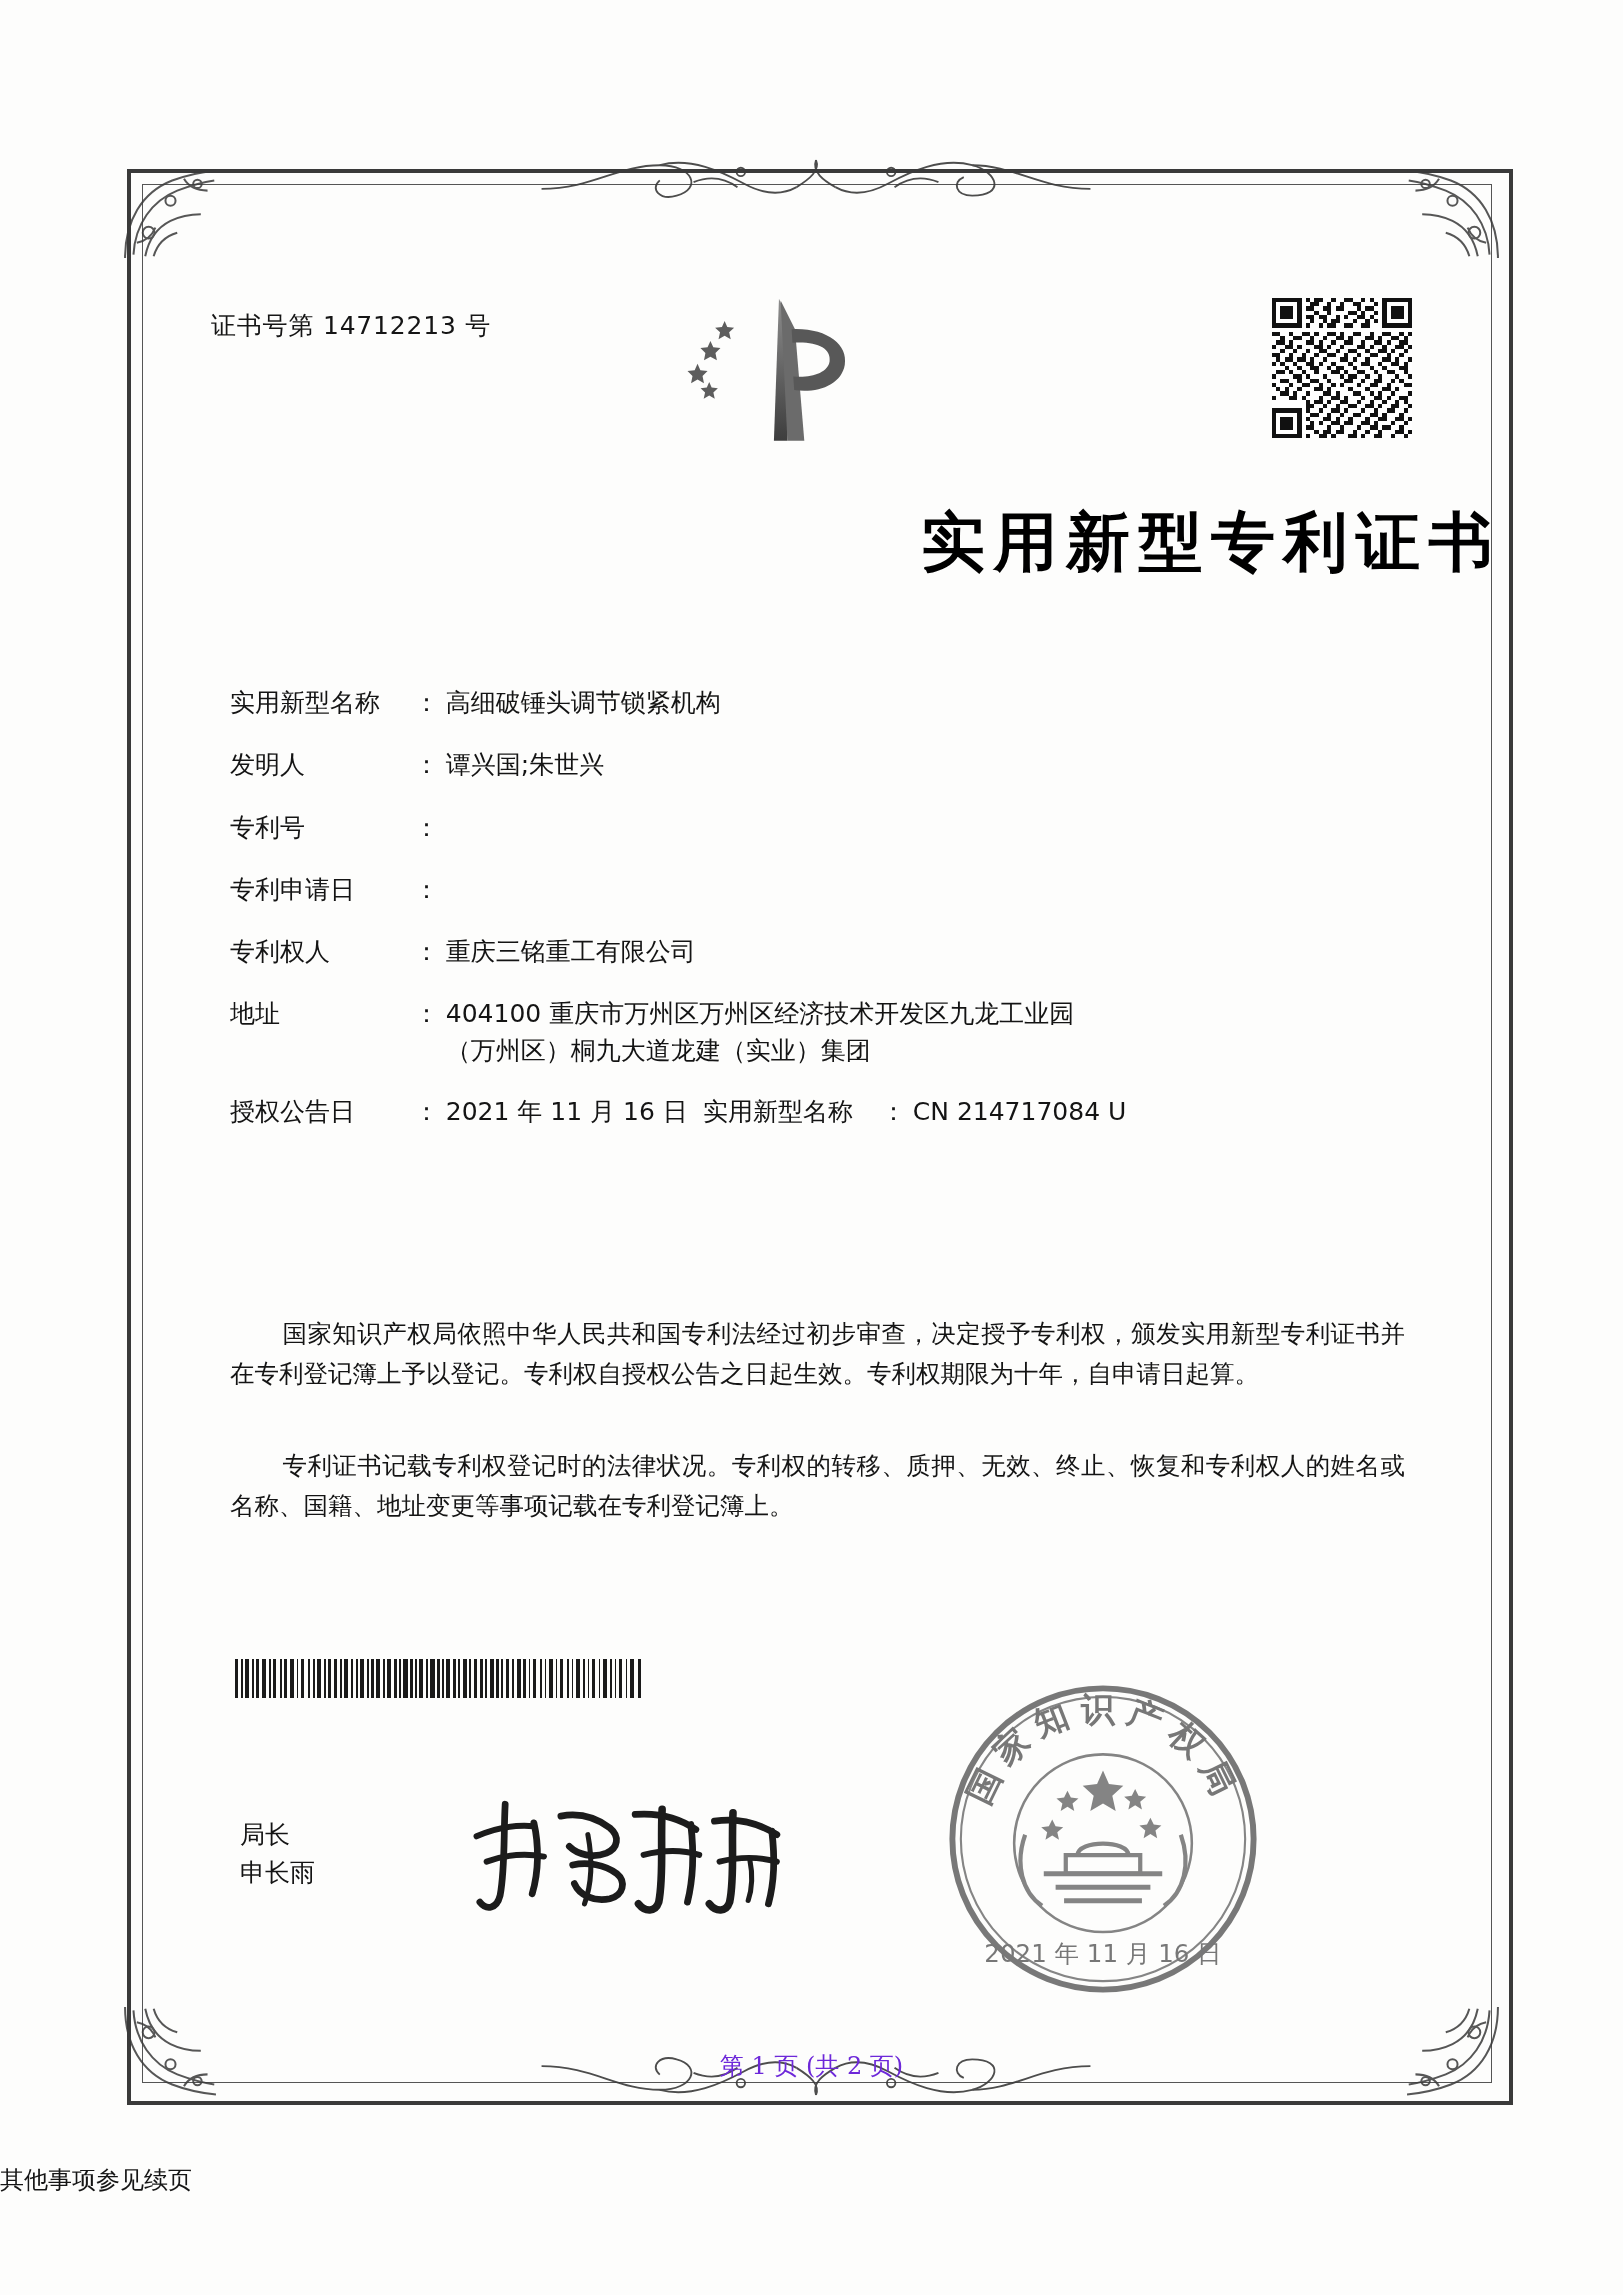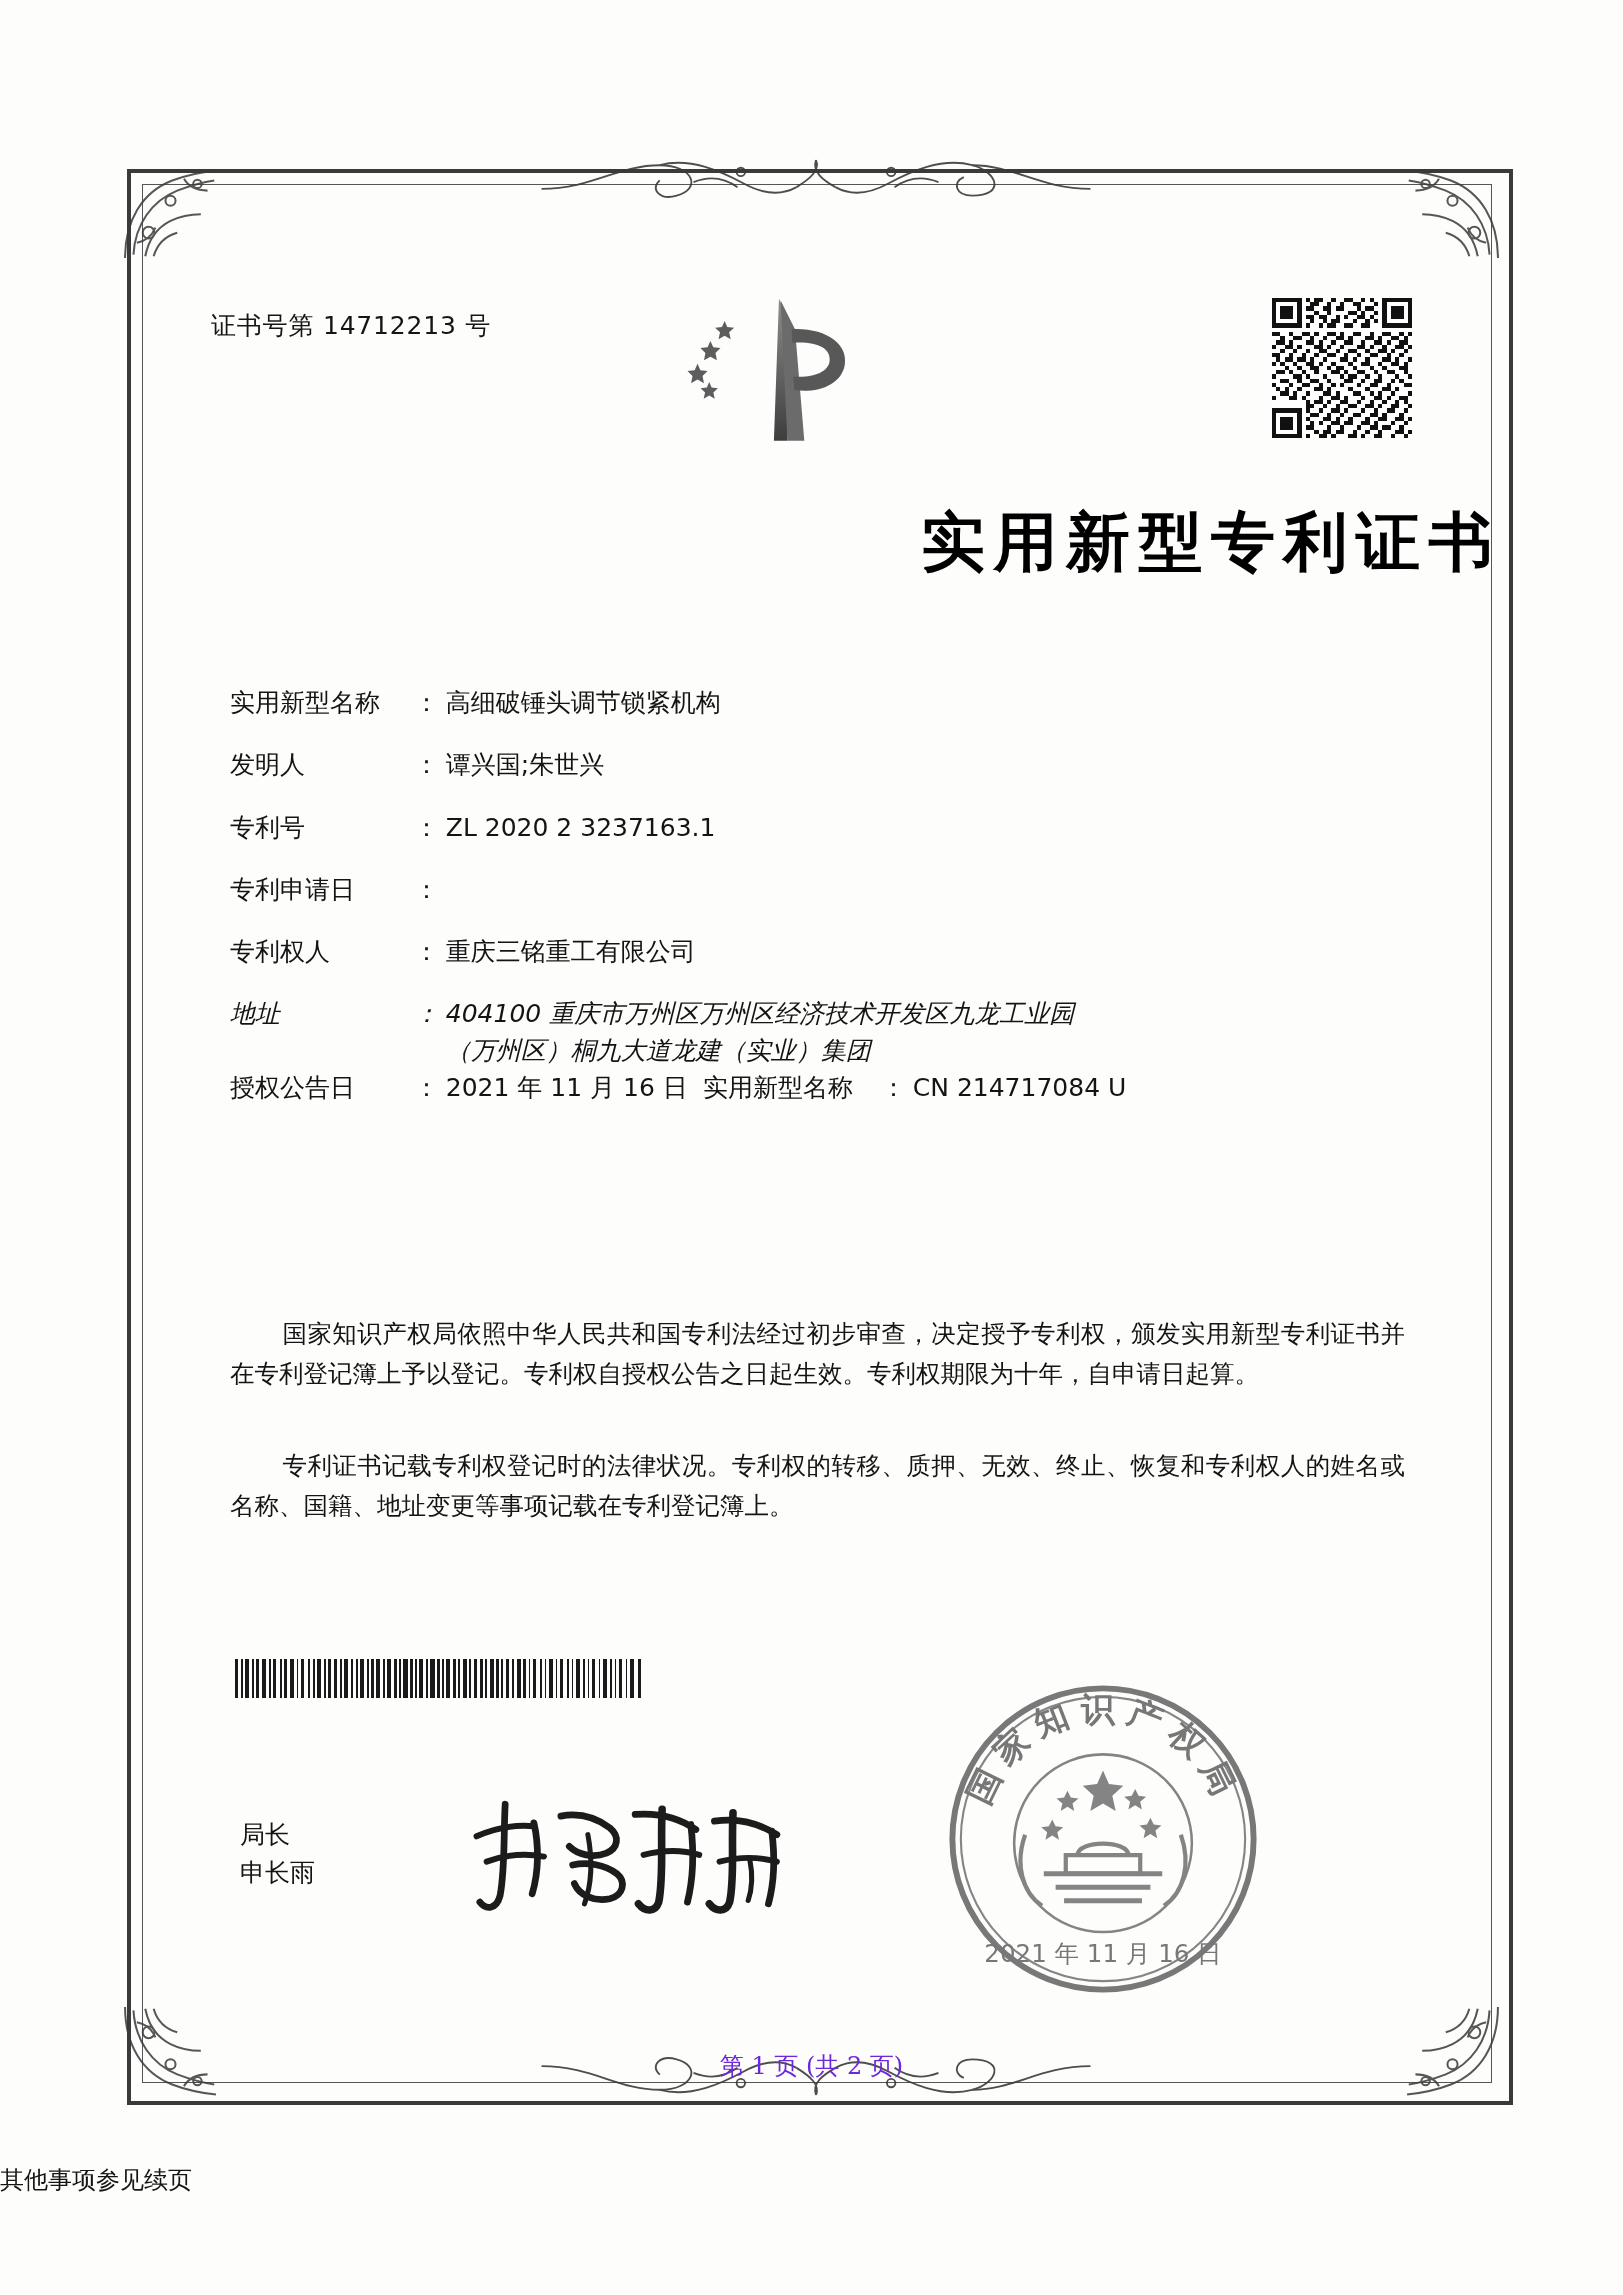--- a/index.html
+++ b/index.html
@@ -149,21 +149,21 @@
   }
   .field-value {
     flex: 1 1 auto;
     white-space: nowrap;
   }
   .field-value.wrap { white-space: normal; }
   .addr-second {
     margin-top: 5px;
     margin-left: 0px;
   }
-  .field-row.address { margin-bottom: 6px; font-style: italic; }
+  .field-row.address { margin-bottom: 30px; }
 
   .dual-row {
     display: flex;
     align-items: flex-start;
     margin-bottom: 29px;
     white-space: nowrap;
   }
   .dual-left { width: 473px; flex: 0 0 473px; display:flex; }
   .dual-right { display: flex; }
   .dual-left .field-label, .dual-right .field-label2 {
@@ -682,21 +682,20 @@
 
     <div class="field-row">
       <span class="field-label">发明人</span>
       <span class="field-colon">：</span>
       <span class="field-value">谭兴国;朱世兴</span>
     </div>
 
     <div class="field-row">
       <span class="field-label">专利号</span>
       <span class="field-colon">：</span>
-      <span class="field-value">ZL 2020 2 3237163.1</span>
     </div>
 
     <div class="field-row">
       <span class="field-label">专利申请日</span>
       <span class="field-colon">：</span>
     </div>
 
     <div class="field-row">
       <span class="field-label">专利权人</span>
       <span class="field-colon">：</span>

